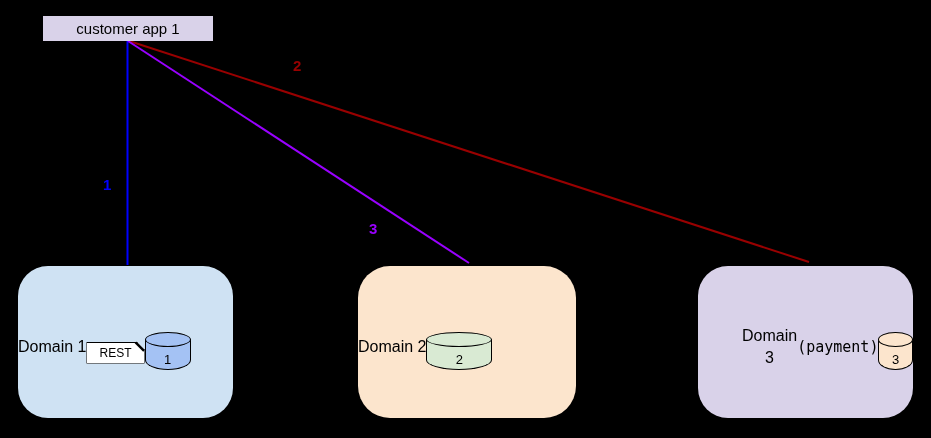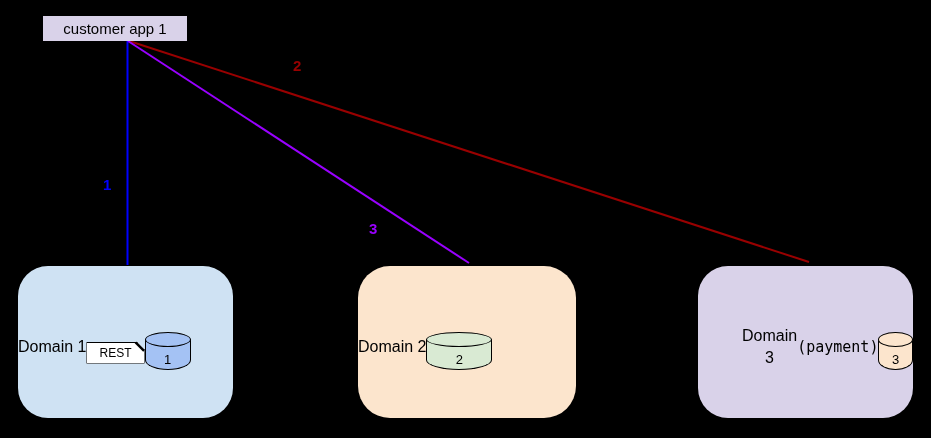--- a/index.html
+++ b/index.html
@@ -28,21 +28,21 @@
     position: absolute;
     font-size: 15px;
     font-weight: bold;
     line-height: 18px;
     font-family: "Liberation Sans", sans-serif;
   }
   .app-node {
     position: absolute;
     left: 43px;
     top: 16px;
-    width: 144px;
+    width: 170px;
     height: 25px;
     background: #d9d2e9;
     display: flex;
     align-items: center;
     justify-content: center;
     font-size: 15px;
   }
   .domain {
     position: absolute;
     top: 266px;

